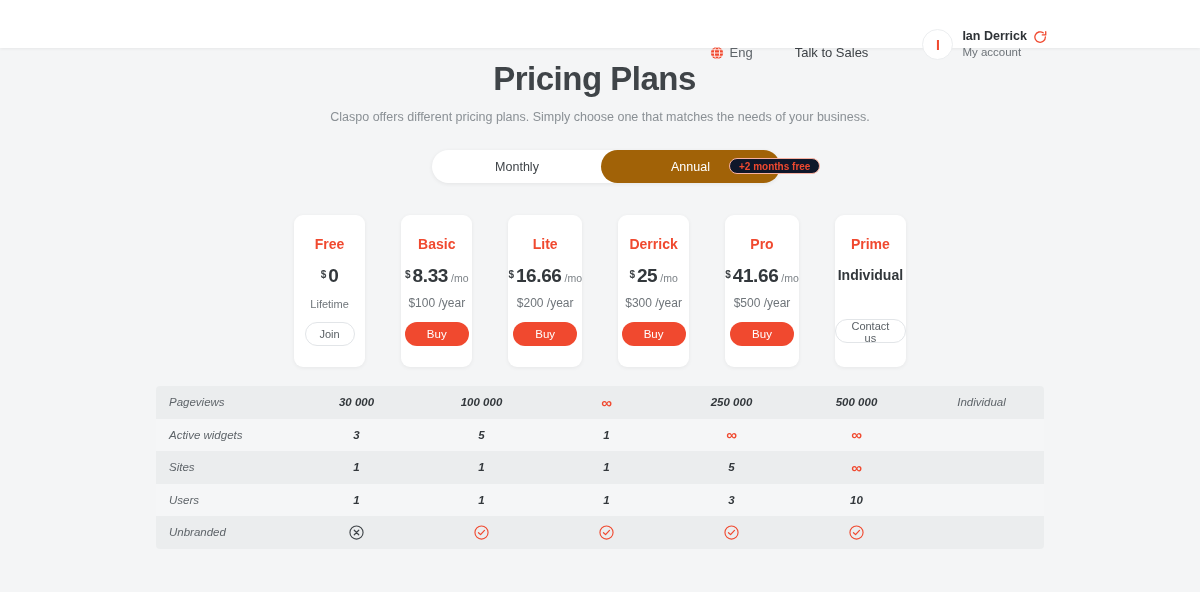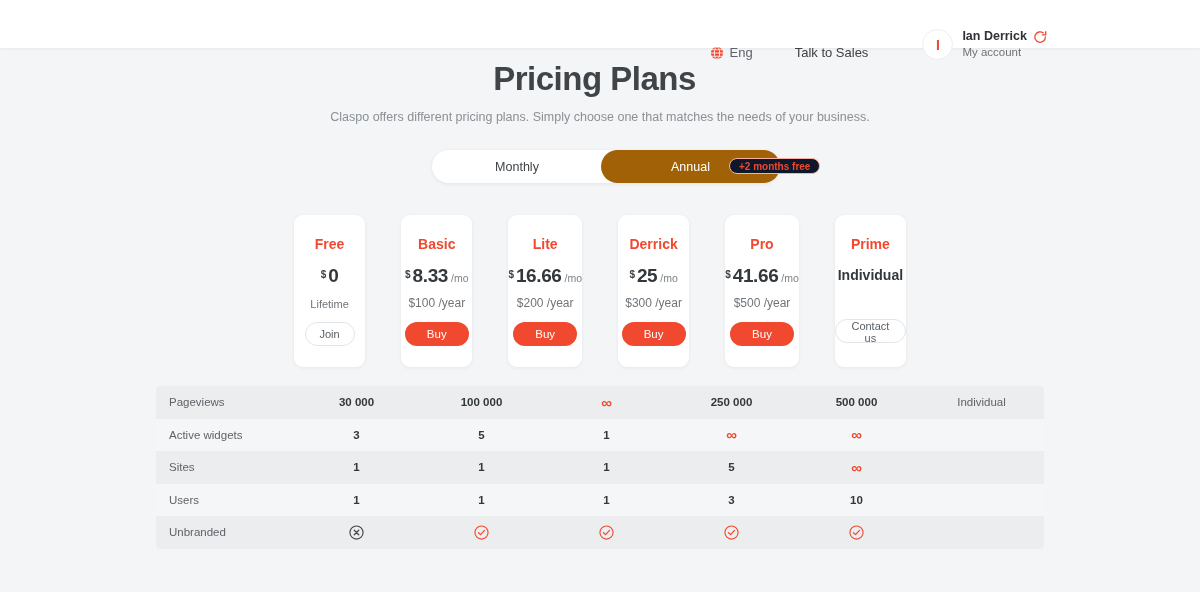--- a/index.html
+++ b/index.html
@@ -129,20 +129,21 @@
   .btn-ghost {
     height: 24px; padding: 0 14px; border-radius: 12px;
     border: 1px solid #e2e5e8; background: #ffffff;
     color: #5a6065; font-size: 11px; font-family: inherit; cursor: pointer;
   }
 
   
   .table {
     position: absolute; top: 386px; left: 156px;
     width: 888px;
+    font-style: italic;
   }
   .trow {
     display: flex; align-items: center; height: 32.5px;
   }
   .trow.odd { background: #ebedee; }
   .trow.even { background: #f5f6f7; }
   .trow:first-child { border-top-left-radius: 4px; border-top-right-radius: 4px; }
   .trow:last-child { border-bottom-left-radius: 4px; border-bottom-right-radius: 4px; }
   .tlabel {
     width: 138px; padding-left: 13px;

